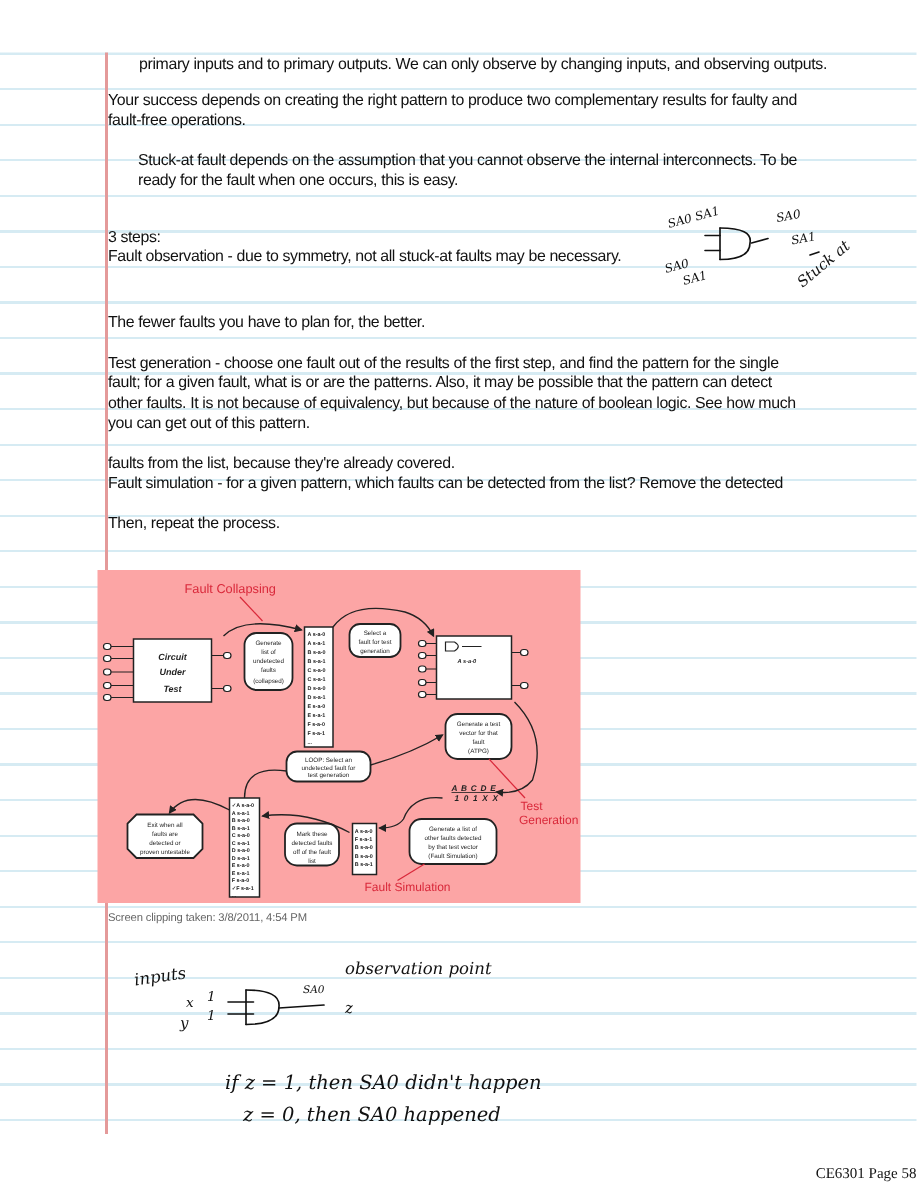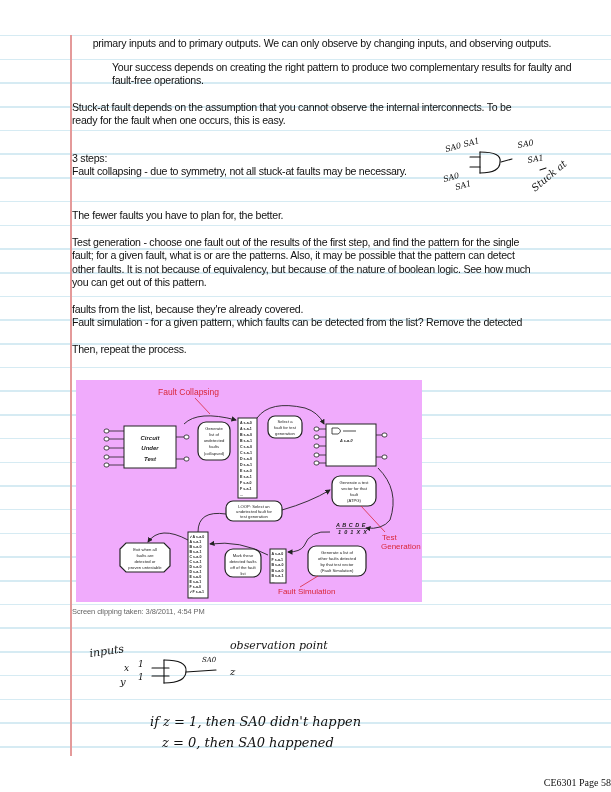--- a/index.html
+++ b/index.html
@@ -20,23 +20,22 @@
       position: absolute; left: 70px; top: 35px; width: 1.5px; height: 721px;
       background: #e49a9a;
     }
     .text-block {
       position: absolute; left: 72px; width: 500px;
       font-family: "Liberation Sans", sans-serif;
       font-size: 10.6px; color: #111; letter-spacing: -0.25px;
       line-height: 13.3px; white-space: nowrap;
     }
     .diagram {
-      position: absolute; left: 76px; top: 380px; width: 322px; height: 222px;
-      background: #f0abfc;
-      padding-left: 24px;
+      position: absolute; left: 65px; top: 380px; width: 322px; height: 222px;
+      background: #fca5a5;
     }
     .diagram svg { width: 100%; height: 100%; display: block; }
     .clip-caption {
       position: absolute; left: 72px; top: 607px;
       font-size: 7.5px; color: #666; font-family: "Liberation Sans", sans-serif;
       letter-spacing: -0.1px;
     }
     .handwriting {
       position: absolute; left: 72px; top: 625px; width: 360px; height: 135px;
     }
@@ -55,31 +54,31 @@
 </head>
 <body>
 
 <div class="page">
   <div class="rules"></div>
   <div class="margin-line"></div>
 
   <div class="text-block" style="top:37px;text-align:center;">
     <div>primary inputs and to primary outputs.  We can only observe by changing inputs, and observing outputs.</div>
   </div>
-  <div class="text-block" style="top:61px;margin-left:40px;">
+  <div class="text-block" style="top:61px;">
     <div>Your success depends on creating the right pattern to produce two complementary results for faulty and</div>
     <div>fault-free operations.</div>
   </div>
-  <div class="text-block" style="top:101px;">
+  <div class="text-block" style="top:101px;padding-left:20px;">
     <div>Stuck-at fault depends on the assumption that you cannot observe the internal interconnects.  To be</div>
     <div>ready for the fault when one occurs, this is easy.</div>
   </div>
   <div class="text-block" style="top:152px;">
     <div>3 steps:</div>
-    <div>Fault collapsing - due to symmetry, not all stuck-at faults may be necessary.</div>
+    <div>Fault observation - due to symmetry, not all stuck-at faults may be necessary.</div>
   </div>
   <div class="text-block" style="top:209px;">
     <div>The fewer faults you have to plan for, the better.</div>
   </div>
   <div class="text-block" style="top:236px;">
     <div>Test generation - choose one fault out of the results of the first step, and find the pattern for the single</div>
     <div>fault; for a given fault, what is or are the patterns.  Also, it may be possible that the pattern can detect</div>
     <div>other faults.  It is not because of equivalency, but because of the nature of boolean logic.  See how much</div>
     <div>you can get out of this pattern.</div>
   </div>

